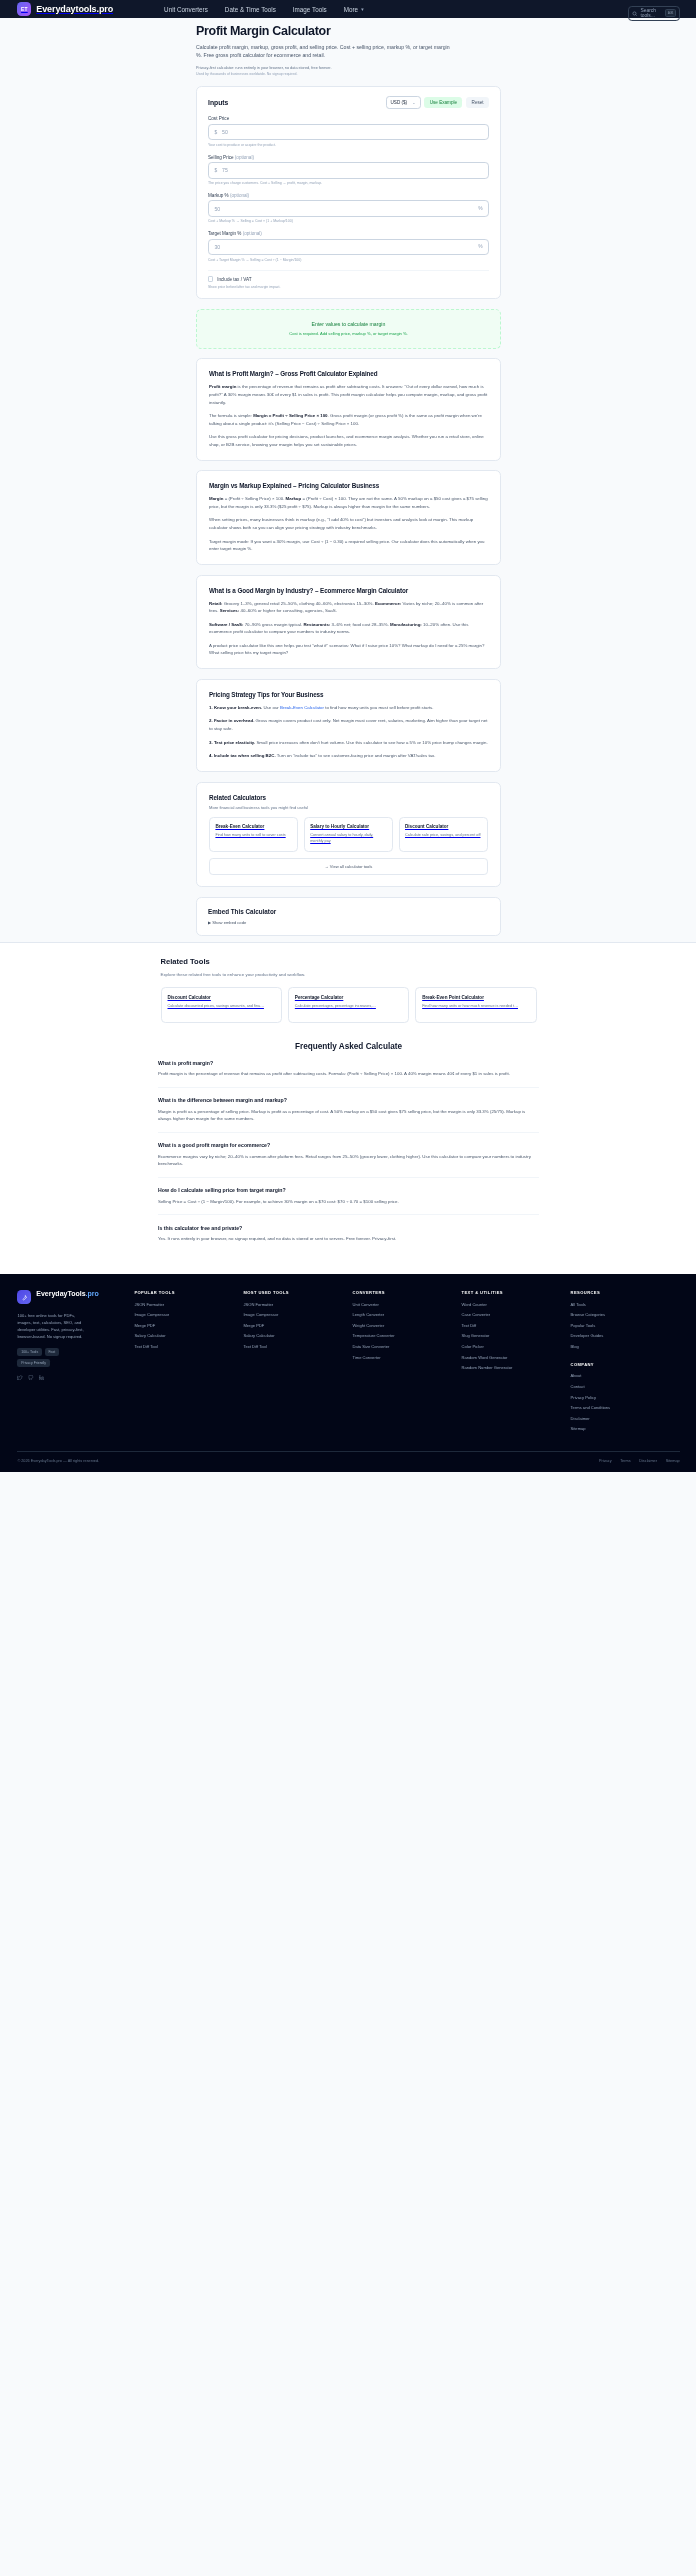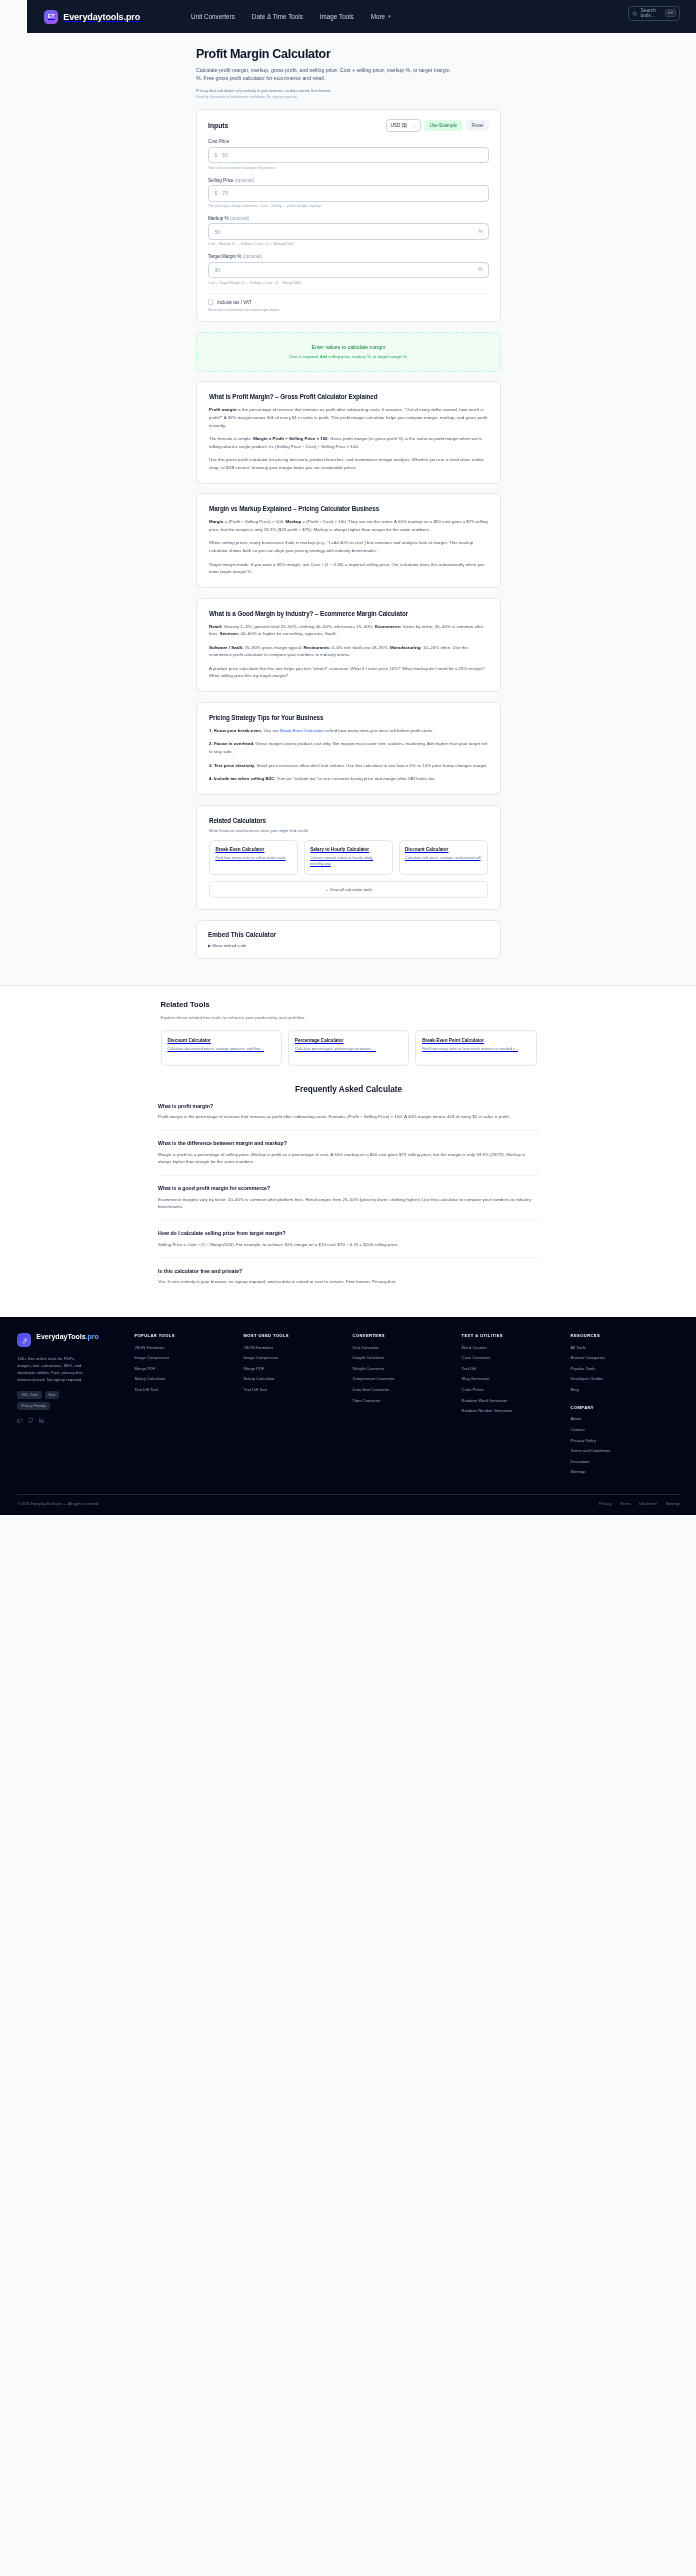--- a/index.html
+++ b/index.html
@@ -7,26 +7,25 @@
   body {
     font-family: "Liberation Sans", sans-serif;
     background: #f8fafc;
     color: #1e293b;
     -webkit-font-smoothing: antialiased;
   }
 
   
   .site-header {
     background: #0f172a;
-    height: 33px;
+    height: 18px;
     display: flex;
     align-items: center;
     padding: 0 17.4px;
     position: relative;
-    margin-left: 27px;
   }
   .brand { display: flex; align-items: center; gap: 4.9px; }
   .brand-badge {
     width: 14px; height: 14px; border-radius: 4.4px;
     background: linear-gradient(135deg,#6366f1,#a855f7);
     color: #fff; font-size: 4.9px; font-weight: bold;
     display: flex; align-items: center; justify-content: center;
     letter-spacing: 0.2px;
   }
   .brand-name { color: #fff; font-size: 9px; font-weight: bold; letter-spacing: -0.1px; }
@@ -45,21 +44,21 @@
   }
   .search-ico { color: #94a3b8; flex-shrink: 0; }
   .search-ph { color: #94a3b8; font-size: 4.9px; flex: 1; }
   .kbd {
     background: #1e293b; border: 0.5px solid #334155; border-radius: 1.6px;
     color: #94a3b8; font-size: 3.5px; padding: 1.1px 1.6px; white-space: nowrap;
   }
 
   
   .page { width: 697px; background: #f8fafc; }
-  .content { width: 305px; margin: 0 auto; padding-top: 14px; }
+  .content { width: 305px; margin: 0 auto; padding-top: 6px; }
 
   
   .hero-title { font-size: 12.5px; font-weight: bold; color: #0f172a; letter-spacing: -0.3px; }
   .hero-sub { font-size: 5.2px; color: #475569; line-height: 1.55; margin-top: 4.9px; max-width: 256px; }
   .hero-privacy { font-size: 3.8px; color: #64748b; margin-top: 6.5px; }
   .hero-used { font-size: 3.5px; color: #94a3b8; margin-top: 2.2px; }
 
   
   .card {
     background: #fff; border: 0.5px solid #e2e8f0; border-radius: 5.4px;
@@ -127,21 +126,21 @@
   .view-all {
     margin-top: 6.5px; border: 0.5px solid #e2e8f0; border-radius: 3.8px;
     padding: 4.9px 0; text-align: center; font-size: 4.1px; color: #475569;
   }
 
   
   .embed-title { font-size: 6.3px; font-weight: bold; color: #0f172a; }
   .embed-toggle { font-size: 4.1px; color: #475569; margin-top: 5.4px; }
 
   
-  .wide-section { background: #fff; border-top: 0.5px solid #e2e8f0; margin-top: 26px; padding: 14px 0 0; }
+  .wide-section { background: #fff; border-top: 0.5px solid #e2e8f0; margin-top: 6px; padding: 14px 0 0; }
   .wide-inner { width: 376px; margin: 0 auto; }
   .wide-h { font-size: 7.6px; font-weight: bold; color: #0f172a; }
   .wide-sub { font-size: 4.4px; color: #64748b; margin-top: 6.5px; }
   .tools-grid { display: grid; grid-template-columns: repeat(3,1fr); gap: 6px; margin-top: 9.8px; }
   .tool-card { border: 0.5px solid #e2e8f0; border-radius: 4.4px; padding: 6.5px 6px; min-height: 36px; }
   .tool-name { font-size: 4.6px; font-weight: bold; color: #0f172a; line-height: 1.35; }
   .tool-desc { font-size: 3.8px; color: #64748b; line-height: 1.55; margin-top: 3.3px; }
 
   
   .faq { width: 381px; margin: 0 auto; padding: 18.5px 0 22px; background: #fff; }

